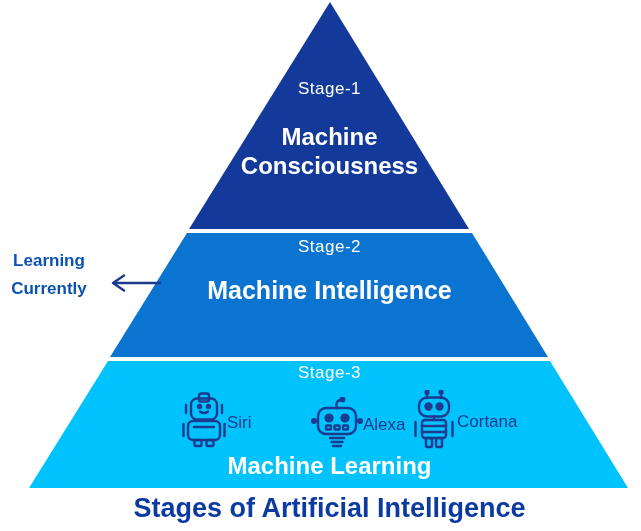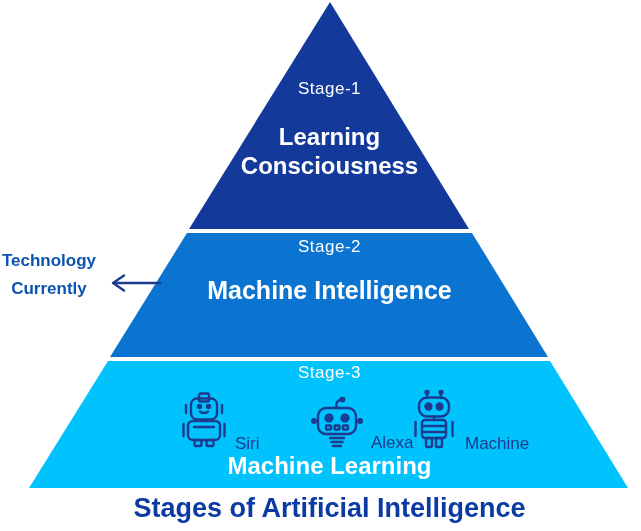--- a/index.html
+++ b/index.html
@@ -39,21 +39,21 @@
   }
   .title-1 { top: 122px; font-size: 24px; line-height: 29px; }
   .title-1 .wrapbox { display: inline-block; max-width: 240px; }
   .title-2 { top: 276px; font-size: 25px; white-space: nowrap; }
   .title-3 { top: 452px; font-size: 24px; white-space: nowrap; }
   .tag-1 { top: 79px; }
   .tag-2 { top: 237px; }
   .tag-3 { top: 363px; }
   
   .assistant {
-    position: absolute; display: flex; align-items: flex-end; gap: 8px;
+    position: absolute; display: flex; align-items: center; gap: 0;
   }
   .assistant .bot { flex: 0 0 auto; }
   .assistant .bot-label {
     color: #1C3A8E; font-size: 17px; font-weight: 500;
   }
   .a-siri    { left: 181px; top: 392px; }
   .a-alexa   { left: 311px; top: 397px; }
   .a-cortana { left: 411px; top: 390px; }
   
   .annotation {
@@ -72,21 +72,21 @@
 <body>
 
 <div class="stage-canvas">
 
   <div class="slice slice-1"></div>
   <div class="slice slice-2"></div>
   <div class="slice slice-3"></div>
 
   <div class="crow stage-tag tag-1">Stage-1</div>
   <div class="crow stage-title title-1">
-    <span class="wrapbox">Learning Consciousness</span>
+    <span class="wrapbox">Machine Consciousness</span>
   </div>
 
   <div class="crow stage-tag tag-2">Stage-2</div>
   <div class="crow stage-title title-2">Machine Intelligence</div>
 
   <div class="crow stage-tag tag-3">Stage-3</div>
   <div class="crow stage-title title-3">Machine Learning</div>
 
   <div class="assistant a-siri">
     <span class="bot">
@@ -151,25 +151,25 @@
           <rect x="11" y="30" width="24" height="18" rx="3"></rect>
           <line x1="11" y1="36" x2="35" y2="36"></line>
           <line x1="11" y1="42" x2="35" y2="42"></line>
           <line x1="4.5" y1="32" x2="4.5" y2="46"></line>
           <line x1="41.5" y1="32" x2="41.5" y2="46"></line>
           <rect x="15" y="48" width="6" height="9" rx="1.5"></rect>
           <rect x="25" y="48" width="6" height="9" rx="1.5"></rect>
         </g>
       </svg>
     </span>
-    <span class="bot-label">Machine</span>
+    <span class="bot-label">Cortana</span>
   </div>
 
   <div class="annotation">
-    <div>Technology</div>
+    <div>Learning</div>
     <div>Currently</div>
   </div>
   <div class="arrow-wrap">
     <svg width="56" height="22" viewBox="0 0 56 22">
       <g fill="none" stroke="#1C3A8E" stroke-width="2.4" stroke-linecap="round" stroke-linejoin="round">
         <line x1="8" y1="11" x2="54" y2="11"></line>
         <polyline points="18,3.5 7,11 18,18.5"></polyline>
       </g>
     </svg>
   </div>

